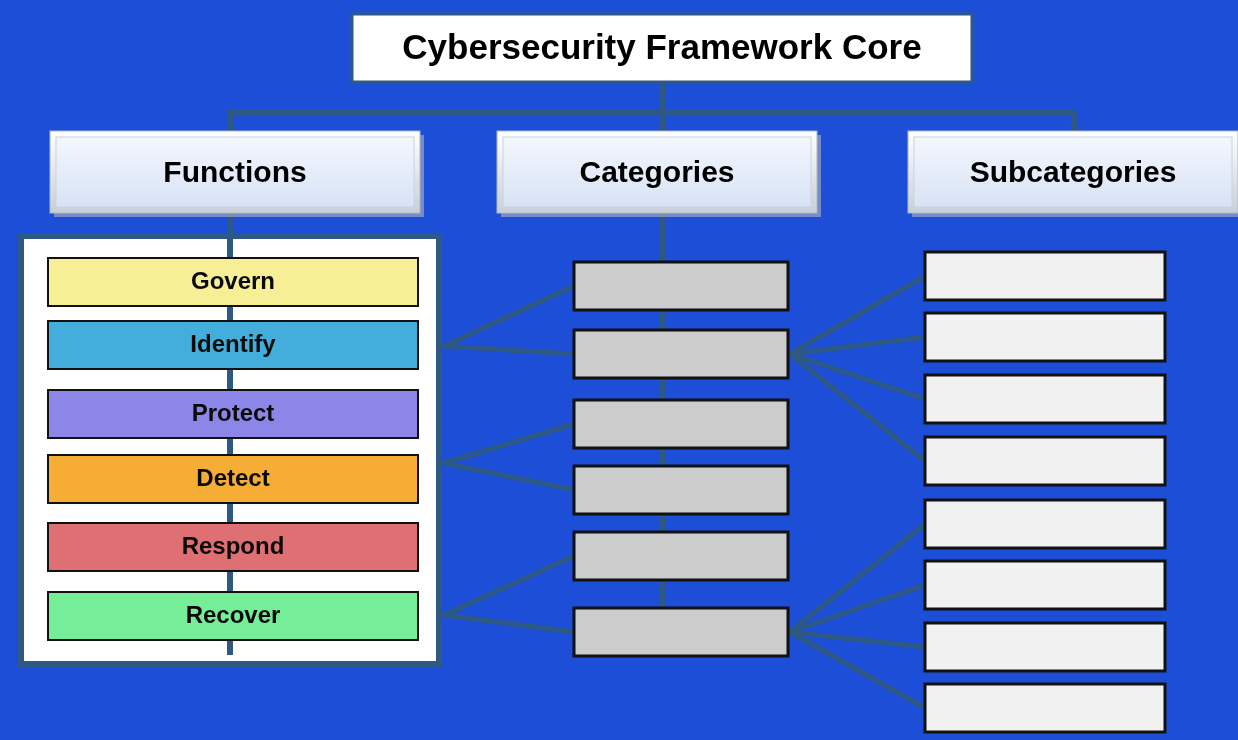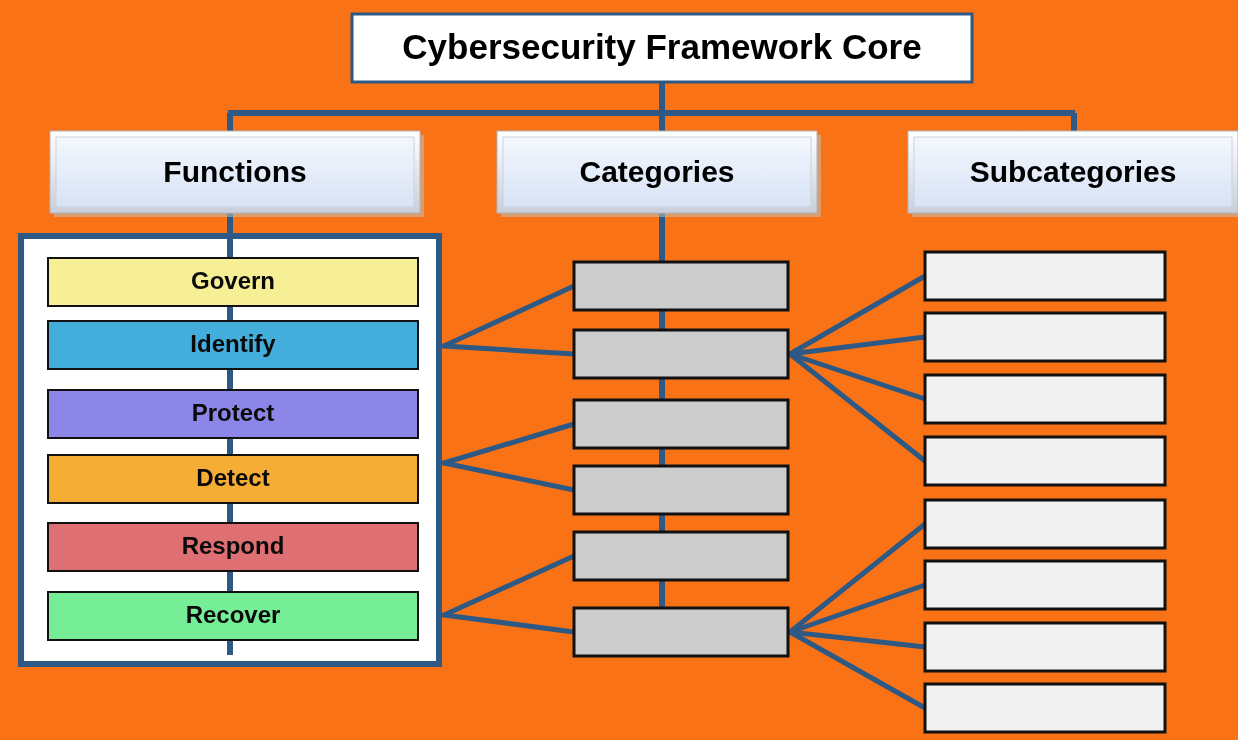--- a/index.html
+++ b/index.html
@@ -8,21 +8,21 @@
     padding: 0;
     background: #ffffff;
   }
   body {
     font-family: "Liberation Sans", sans-serif;
   }
   #diagram-root {
     position: relative;
     width: 1238px;
     height: 740px;
-    background: #f97316;
+    background: #1d4ed8;
     overflow: hidden;
   }
   svg.diagram {
     display: block;
     width: 1238px;
     height: 740px;
   }
   .hdr-text {
     font-family: "Liberation Sans", sans-serif;
     font-weight: bold;

